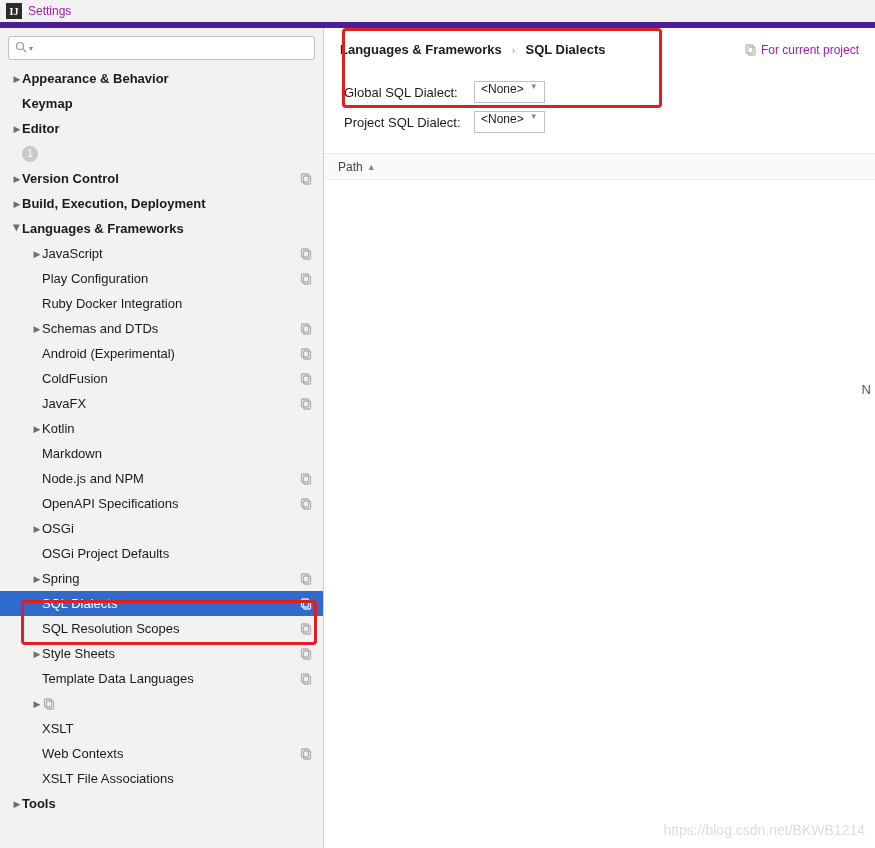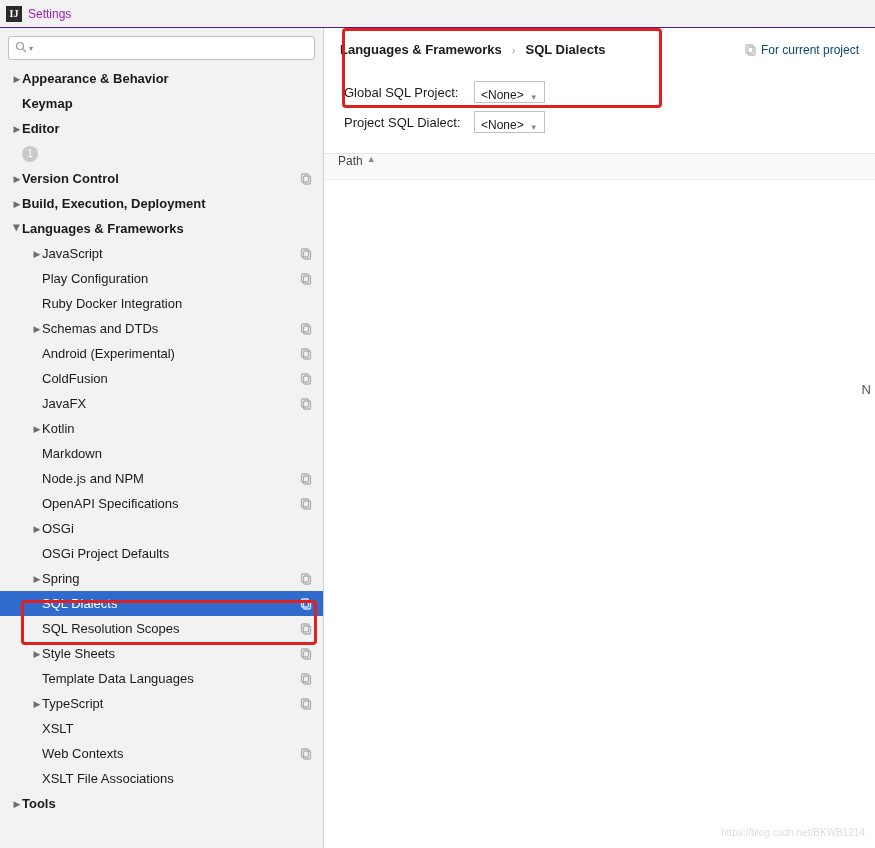--- a/index.html
+++ b/index.html
@@ -11,21 +11,21 @@
       width: 875px;
       height: 848px;
       overflow: hidden;
     }
     .titlebar {
       height: 28px;
       background: #f2f2f2;
       display: flex;
       align-items: center;
       padding: 0 6px;
-      border-bottom: 1px solid #4c1d95;
+      border-bottom: 6px solid #4c1d95;
     }
     .titlebar-icon {
       width: 16px; height: 16px;
       background: #2b2b2b;
       display: flex; align-items: center; justify-content: center;
       margin-right: 6px;
       color: #fff;
       font-size: 10px;
       font-weight: bold;
       font-family: serif;
@@ -87,57 +87,57 @@
       background: #fff;
       position: relative;
     }
     .breadcrumb {
       display: flex; align-items: center;
       padding: 14px 16px 10px;
       gap: 10px;
     }
     .breadcrumb .bc { font-weight: bold; font-size: 13px; }
     .breadcrumb .sep { color: #999; font-size: 11px; }
-    .scope-wrap { margin-left: auto; display:flex;align-items:center;gap:4px;color:#0c4a6e;font-size:12px;}
+    .scope-wrap { margin-left: auto; display:flex;align-items:center;gap:4px;color:#a21caf;font-size:12px;}
     .scope-icon { width:14px;height:14px;color:#bbb; }
     .dialect-rows {
       padding: 10px 20px 16px;
       border-bottom: 1px solid #e5e5e5;
     }
     .dialect-row { display:flex;align-items:center;height:30px; }
     .dialect-row label { width: 130px; }
     .dropdown {
       border:1px solid #c0c0c0;
       background:#fff;
       height:22px;
       padding: 0 6px;
-      display:flex;align-items:flex-end;gap:6px;
+      display:flex;align-items:flex-start;gap:6px;
       font-size:12px;
     }
     .dropdown .dd-arrow { color:#888;font-size:8px; }
     .path-header {
-      display:flex;
+      display:flex;align-items:center;
       height:26px;
       padding: 0 14px;
       color:#444;font-size:12px;
       background: #fafafa;
       border-bottom: 1px solid #eee;
     }
     .path-header .sort-arrow { font-size:9px;color:#888;margin-left:4px; }
     .highlight-red {
       position:absolute;
       border: 3px solid #e02020;
       border-radius: 4px;
       pointer-events:none;
     }
     .hl1 { left: 21px; top: 600px; width: 296px; height: 45px; }
     .hl2 { left: 342px; top: 28px; width: 320px; height: 80px; }
     .watermark {
       position:absolute; right:10px; bottom:10px;
-      color:#ddd; font-size:10px;
+      color:#ddd; font-size:14px;
     }
     .right-edge-letter {
       position:absolute;
       right:4px;
       top:354px;
       color:#555;
       font-size:13px;
     }
     svg.copy-icon { stroke: currentColor; fill:none; stroke-width:1.3; }
   </style>
@@ -314,21 +314,20 @@
         <div class="tree-item lvl1">
           <span class="arrow"></span>
           <span class="label">Template Data Languages</span>
           <span class="copy-icon"><svg class="copy-icon" width="14" height="14" viewBox="0 0 14 14">
               <rect x="2.5" y="2" width="7" height="8" rx="1"></rect>
               <rect x="4.5" y="4" width="7" height="8" rx="1"></rect>
             </svg></span>
         </div>
         <div class="tree-item lvl1">
           <span class="arrow">▶</span>
-          <span class="label">TypeScript</span>
           <span class="copy-icon"><svg class="copy-icon" width="14" height="14" viewBox="0 0 14 14">
               <rect x="2.5" y="2" width="7" height="8" rx="1"></rect>
               <rect x="4.5" y="4" width="7" height="8" rx="1"></rect>
             </svg></span>
         </div>
         <div class="tree-item lvl1">
           <span class="arrow"></span>
           <span class="label">XSLT</span>
         </div>
         <div class="tree-item lvl1">
@@ -361,21 +360,21 @@
               <rect x="3" y="2" width="7" height="8" rx="1"></rect>
               <rect x="5" y="4" width="7" height="8" rx="1"></rect>
             </svg>
         </span>
         <span>For current project</span>
       </span>
     </div>
 
     <div class="dialect-rows">
       <div class="dialect-row">
-        <label>Global SQL Project:</label>
+        <label>Global SQL Dialect:</label>
         <div class="dropdown">
           <span>&lt;None&gt;</span>
           <span class="dd-arrow">▼</span>
         </div>
       </div>
       <div class="dialect-row">
         <label>Project SQL Dialect:</label>
         <div class="dropdown">
           <span>&lt;None&gt;</span>
           <span class="dd-arrow">▼</span>

